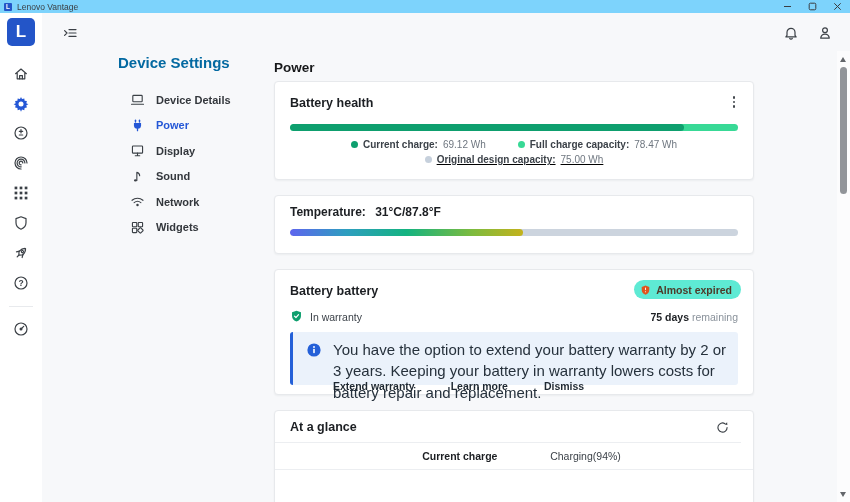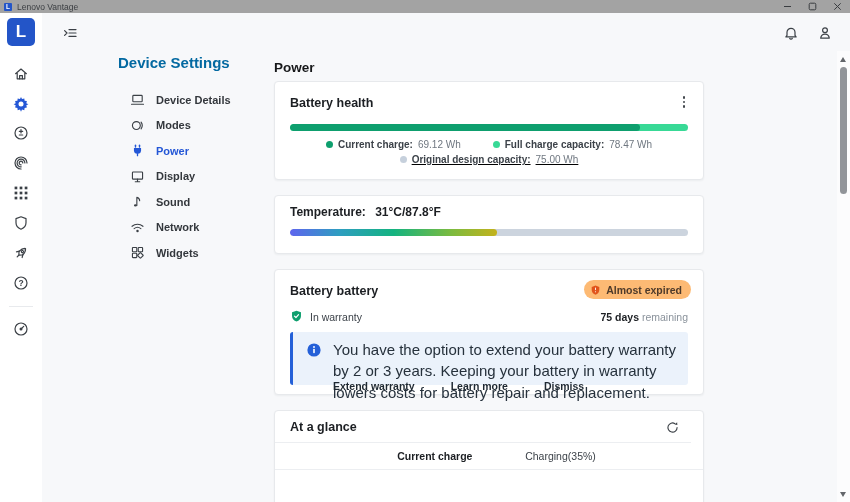--- a/index.html
+++ b/index.html
@@ -1,20 +1,20 @@
 <!DOCTYPE html>
 <html><head>
 <meta charset="utf-8">
 <style>
   * { margin:0; padding:0; box-sizing:border-box; }
   body { background:#888; font-family:"Liberation Sans", sans-serif; }
   .window { position:relative; width:850px; height:502px; background:#f7f8fa; overflow:hidden; outline:1px solid #c9ccd1; }
 
   
-  .titlebar { position:absolute; top:0; left:0; right:0; height:13px; background:#a3a3a3; display:flex; align-items:center; z-index:30; }
+  .titlebar { position:absolute; top:0; left:0; right:0; height:13px; background:#7dd3fc; display:flex; align-items:center; z-index:30; }
   .tb-logo { width:8px; height:8px; margin-left:4px; background:#2355c8; color:#fff; font-size:6.5px; font-weight:bold; display:flex; align-items:center; justify-content:center; border-radius:1px; }
   .tb-title { font-size:8.5px; color:#3a3d41; margin-left:5px; }
   .win-btns { margin-left:auto; display:flex; height:100%; }
   .win-btn { width:25px; height:100%; display:flex; align-items:center; justify-content:center; cursor:pointer; }
   .win-btn svg { display:block; }
 
   
   .app { position:absolute; top:13px; left:0; right:0; bottom:0; overflow:hidden; }
 
   
@@ -33,21 +33,21 @@
   .menu-item svg { width:15px; height:15px; flex:none; display:block; }
   .menu-item.active { color:#2457d6; }
 
   
   .hdr-icon { position:absolute; top:12px; width:16px; height:16px; cursor:pointer; }
   .hdr-bell { left:783px; } .hdr-user { left:817px; }
 
   
   .content { position:absolute; left:274px; top:0; width:430px; height:100%; }
   .page-heading { position:absolute; top:47px; left:0; font-size:13.5px; font-weight:bold; color:#17181a; }
-  .card { position:absolute; left:0; width:430px; background:#fff; border:1px solid #e7e9ec; border-radius:4px; box-shadow:0 1px 2px rgba(20,30,40,.05); }
+  .card { position:absolute; left:0; width:480px; background:#fff; border:1px solid #e7e9ec; border-radius:4px; box-shadow:0 1px 2px rgba(20,30,40,.05); }
   #card-health { top:68px; height:99px; }
   #card-temp { top:182px; height:59px; }
   #card-warranty { top:256px; height:126px; }
   #card-glance { top:397px; height:120px; }
   .card-title { position:absolute; left:15px; top:14px; font-size:12.5px; font-weight:bold; color:#1c1f23; }
 
   .kebab { position:absolute; right:10px; top:11px; width:18px; height:18px; display:flex; flex-direction:column; align-items:center; justify-content:center; gap:2px; cursor:pointer; }
   .kebab i { width:2.4px; height:2.4px; border-radius:50%; background:#42474d; }
 
   
@@ -60,21 +60,21 @@
   .legend-label { font-weight:600; color:#3c4249; }
   .legend-value { color:#6f7780; }
 
   
   .temp-title { position:absolute; left:15px; top:9px; font-size:12px; font-weight:bold; color:#1c1f23; }
   .temp-title .tv { margin-left:6px; }
   .temp-bar { position:absolute; left:15px; right:15px; top:33px; height:7px; background:#ccd4de; border-radius:4px; overflow:hidden; }
   .temp-fill { height:100%; border-radius:4px; background:linear-gradient(90deg,#5e65ee 0%,#2e9ec0 24%,#14b380 50%,#7cbb3f 78%,#c3b21c 100%); }
 
   
-  .badge-expired { position:absolute; right:12px; top:10px; height:19px; padding:0 9px 0 6px; border-radius:10px; background:#fdba74; display:flex; align-items:center; gap:5px; font-size:10.5px; font-weight:bold; color:#4e3a2a; }
+  .badge-expired { position:absolute; right:12px; top:10px; height:19px; padding:0 9px 0 6px; border-radius:10px; background:#5eead4; display:flex; align-items:center; gap:5px; font-size:10.5px; font-weight:bold; color:#4e3a2a; }
   .shield-ok { position:absolute; left:15px; top:39px; }
   .status-text { position:absolute; left:35px; top:41px; font-size:10.5px; color:#3c4249; }
   .remaining { position:absolute; right:15px; top:41px; font-size:10.5px; color:#8a929b; }
   .remaining b { color:#1c1f23; font-weight:bold; }
   .info-box { position:absolute; left:15px; right:15px; top:62px; height:53px; background:#ebf2fb; border-left:3px solid #2460d8; border-radius:3px; }
   .info-icon { position:absolute; left:14px; top:11px; }
   .info-text { position:absolute; left:40px; right:10px; top:7px; font-size:15px; line-height:1.42; color:#26313c; }
   .info-actions { position:absolute; left:40px; top:48px; display:flex; gap:36px; }
   .link-btn { font-size:10.5px; font-weight:bold; color:#1f2933; cursor:pointer; }
 
@@ -219,27 +219,20 @@
     </span>
 
     <h1 class="menu-title">Device Settings</h1>
     <ul class="menu">
       <li class="menu-item">
         <svg viewBox="0 0 16 16" class="oicon">
             <rect x="3" y="3.6" width="10" height="6.8" rx=".8"></rect>
             <path d="M1.6 13h12.8"></path>
           </svg>
         <span>Device Details</span>
-      </li>
-      <li class="menu-item">
-        <svg viewBox="0 0 16 16" class="oicon">
-            <circle cx="6.8" cy="8" r="4.2"></circle>
-            <path d="M11.8 4.4a6.2 6.2 0 0 1 0 7.2"></path>
-          </svg>
-        <span>Modes</span>
       </li>
       <li class="menu-item active">
         <svg viewBox="0 0 16 16">
             <g fill="#2457d6">
               <rect x="5.1" y="1.6" width="1.5" height="3.4" rx=".7"></rect>
               <rect x="9.4" y="1.6" width="1.5" height="3.4" rx=".7"></rect>
               <path d="M4.2 5.4h7.6v2.2a3.8 3.8 0 0 1-7.6 0z"></path>
               <rect x="7.3" y="10.6" width="1.4" height="3.6" rx=".7"></rect>
             </g>
           </svg>
@@ -362,21 +355,21 @@
           <h3 class="card-title">At a glance</h3>
           <span class="refresh-btn">
             <svg viewBox="0 0 16 16" class="oicon" width="15" height="15">
                 <path d="M12.9 8A4.9 4.9 0 1 1 10.6 3.9"></path>
                 <path d="M12.9 2.4l.3 2.8-2.8-.3z" fill="#3b4046" stroke="none"></path>
               </svg>
           </span>
         </div>
         <div class="glance-row g1">
           <span class="gr-label">Current charge</span>
-          <span class="gr-value">Charging(35%)</span>
+          <span class="gr-value">Charging(94%)</span>
         </div>
       </section>
     </main>
 
     <div class="sb-track">
       <span class="sb-arrow sb-up"></span>
       <span class="sb-thumb"></span>
       <span class="sb-arrow sb-down"></span>
     </div>
 

